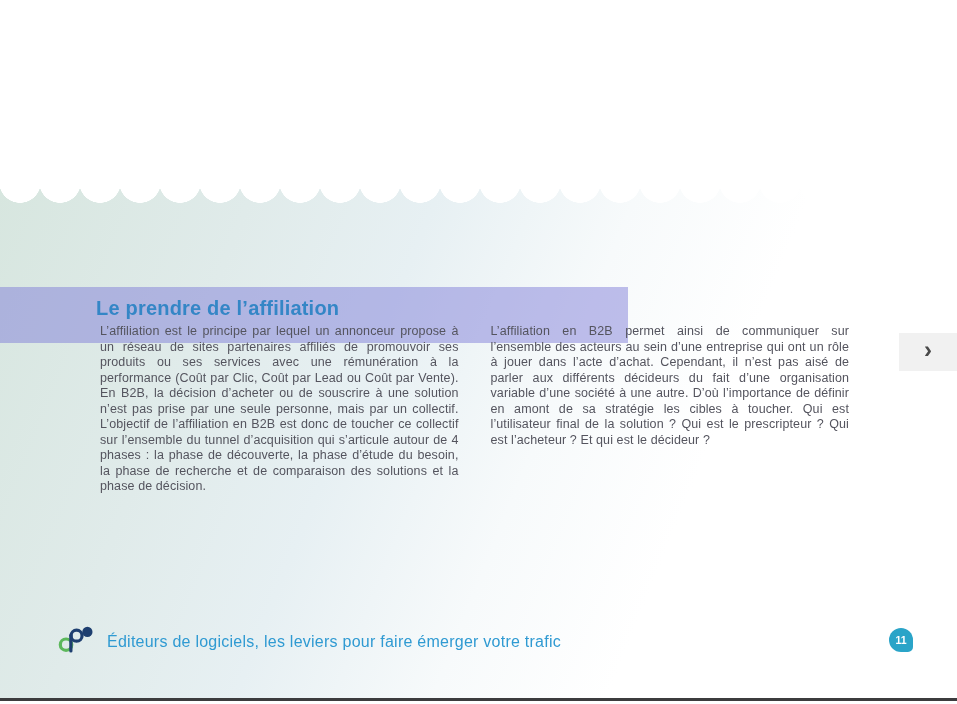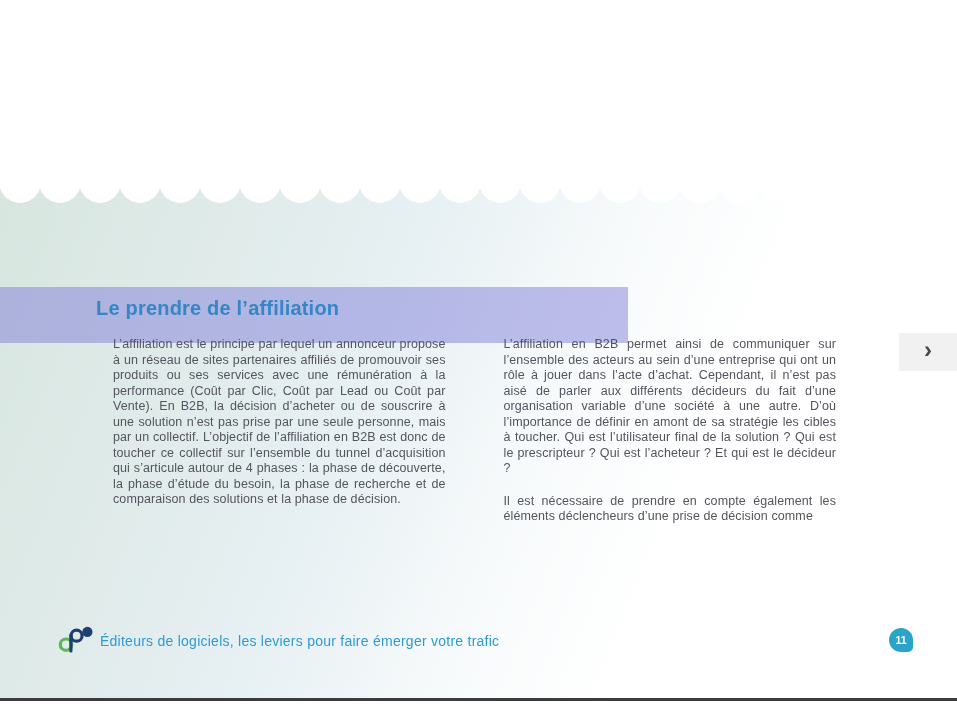--- a/index.html
+++ b/index.html
@@ -67,21 +67,21 @@
     gap: 24px;
   }
   .col {
     width: 367px;
     font-size: 12.5px;
     line-height: 15.5px;
     letter-spacing: 0.1px;
     color: #54545e;
     text-align: justify;
   }
-  .col p { margin: 17px; }
+  .col p { margin: 4px; }
 
   
   .next-btn {
     position: absolute;
     left: 899px;
     top: 333px;
     width: 58px;
     height: 38px;
     background: #f1f1f1;
     border: none;
@@ -102,23 +102,23 @@
   
   .footer-logo {
     position: absolute;
     left: 57px;
     top: 623px;
     width: 38px;
     height: 32px;
   }
   .footer-tagline {
     position: absolute;
-    left: 100px;
+    left: 107px;
     top: 633px;
-    font-size: 14px;
+    font-size: 16px;
     letter-spacing: 0.25px;
     color: #2f9ad2;
   }
   .page-badge {
     position: absolute;
     left: 889px;
     top: 628px;
     width: 24px;
     height: 24px;
     background: #2aa4c8;
@@ -151,21 +151,20 @@
   <div class="highlight-band"></div>
 
   <h1 class="doc-title">Le prendre de l’affiliation</h1>
 
   <div class="columns">
     <div class="col">
       <p>L’affiliation est le principe par lequel un annonceur propose à un réseau de sites partenaires affiliés de promouvoir ses produits ou ses services avec une rémunération à la performance (Coût par Clic, Coût par Lead ou Coût par Vente). En B2B, la décision d’acheter ou de souscrire à une solution n’est pas prise par une seule personne, mais par un collectif. L’objectif de l’affiliation en B2B est donc de toucher ce collectif sur l’ensemble du tunnel d’acquisition qui s’articule autour de 4 phases : la phase de découverte, la phase d’étude du besoin, la phase de recherche et de comparaison des solutions et la phase de décision.</p>
     </div>
     <div class="col">
       <p>L’affiliation en B2B permet ainsi de communiquer sur l’ensemble des acteurs au sein d’une entreprise qui ont un rôle à jouer dans l’acte d’achat. Cependant, il n’est pas aisé de parler aux différents décideurs du fait d’une organisation variable d’une société à une autre. D’où l’importance de définir en amont de sa stratégie les cibles à toucher. Qui est l’utilisateur final de la solution ? Qui est le prescripteur ? Qui est l’acheteur ? Et qui est le décideur ?</p>
-      <p>Il est nécessaire de prendre en compte également les éléments déclencheurs d’une prise de décision comme</p>
     </div>
   </div>
 
   <button class="next-btn">
     <span class="glyph">›</span>
   </button>
 
   <svg class="footer-logo" viewBox="0 0 40 32">
     <circle cx="9.5" cy="22" r="6" fill="none" stroke="#5cb85c" stroke-width="3.4"></circle>
     <line x1="14.6" y1="12" x2="14.6" y2="28.5" stroke="#1e3f70" stroke-width="3.4" stroke-linecap="round"></line>

